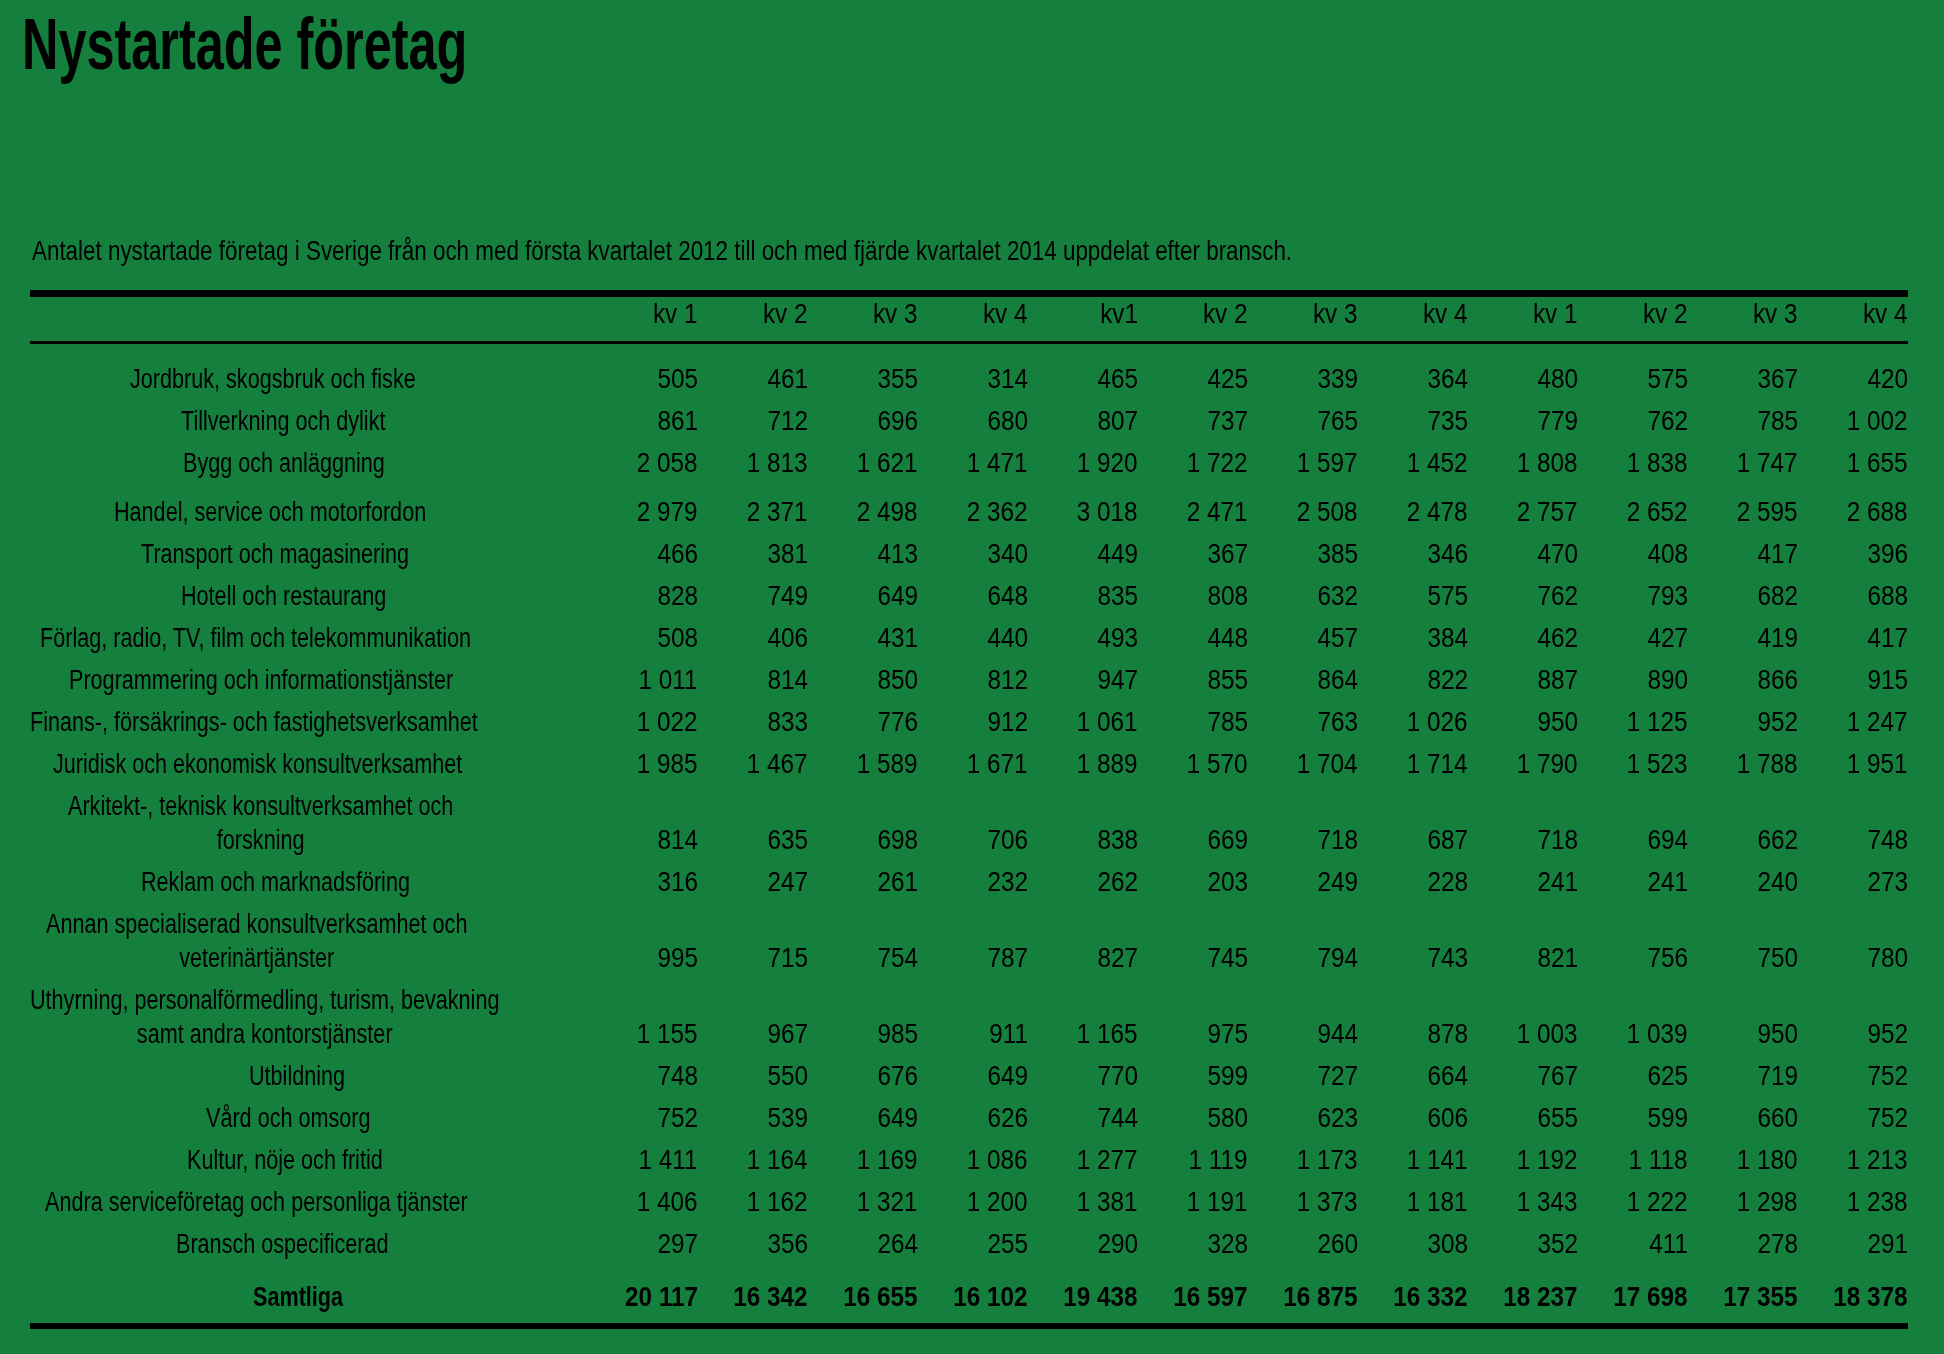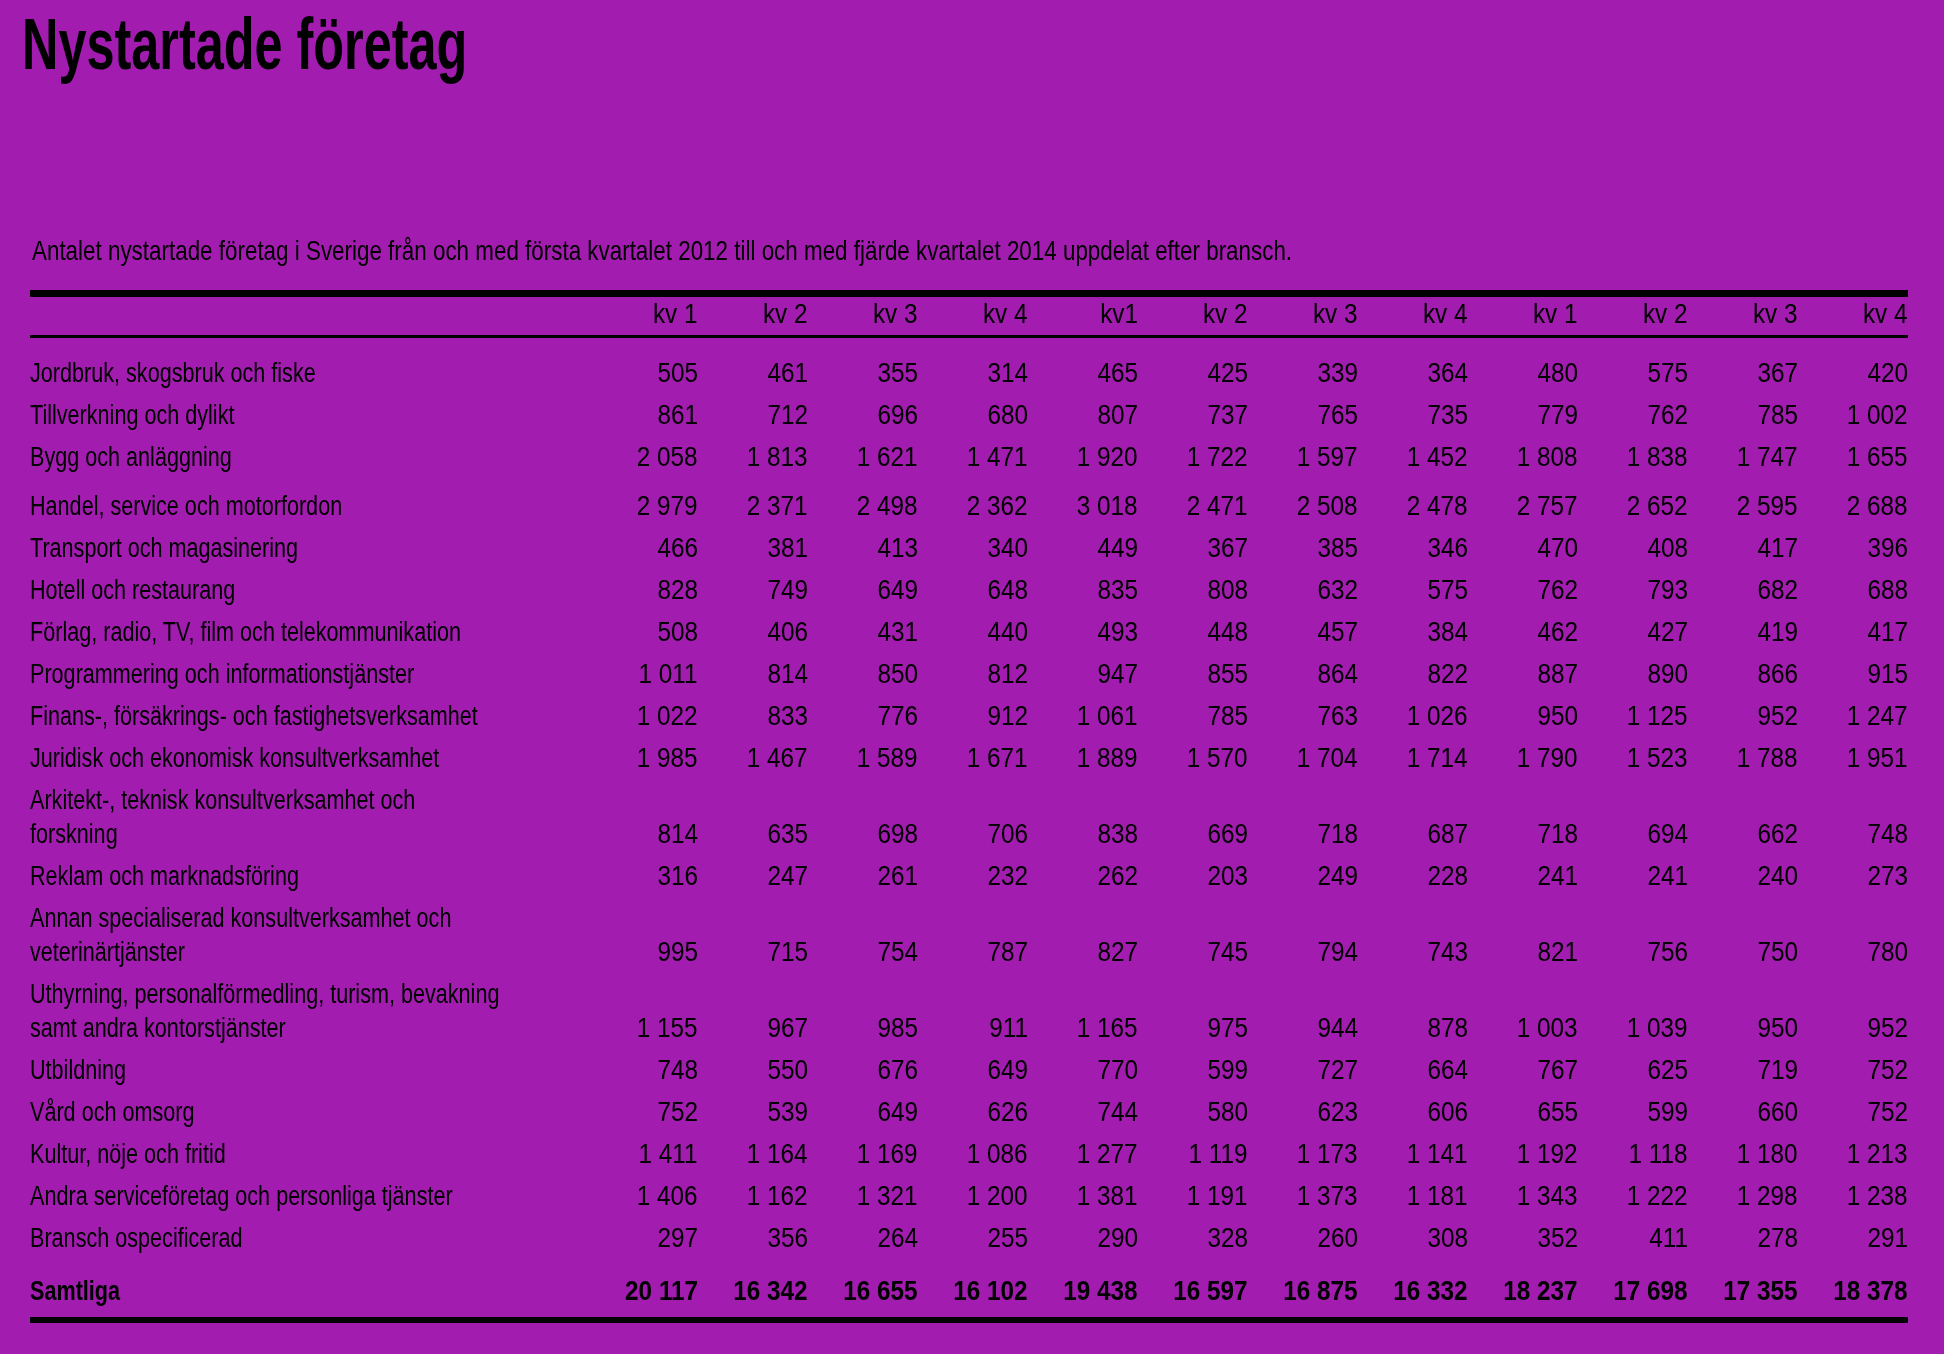--- a/index.html
+++ b/index.html
@@ -6,21 +6,21 @@
     margin: 0;
     padding: 0;
     background: #ffffff;
     color: #000000;
     font-family: "Liberation Sans", sans-serif;
   }
   .page {
     width: 1944px;
     height: 1354px;
     overflow: hidden;
-    background: #a21caf;
+    background: #15803d;
   }
   .doc-title {
     margin: 6px 0 0 22px;
     font-size: 72px;
     font-weight: 700;
     line-height: 1.06;
     white-space: nowrap;
     transform: scaleX(0.70);
     transform-origin: 0 0;
   }
@@ -48,22 +48,22 @@
   col.c-num { width: 110px; }
   th, td {
     font-size: 27px;
     line-height: 34px;
     font-weight: 400;
     padding: 4px 0;
     vertical-align: bottom;
     text-align: right;
   }
   thead tr.year-row th { padding: 8px 0 0 0; }
-  thead tr.quarter-row th { padding: 0 0 4px 0; border-bottom: 3px solid #000; }
-  td.label, th.corner { text-align: left; }
+  thead tr.quarter-row th { padding: 0 0 10px 0; border-bottom: 3px solid #000; }
+  td.label, th.corner { text-align: center; }
   
   .sx-label {
     display: inline-block;
     white-space: pre;
     transform: scaleX(0.80);
     transform-origin: 0 100%;
   }
   .sx-num {
     display: inline-block;
     white-space: pre;

